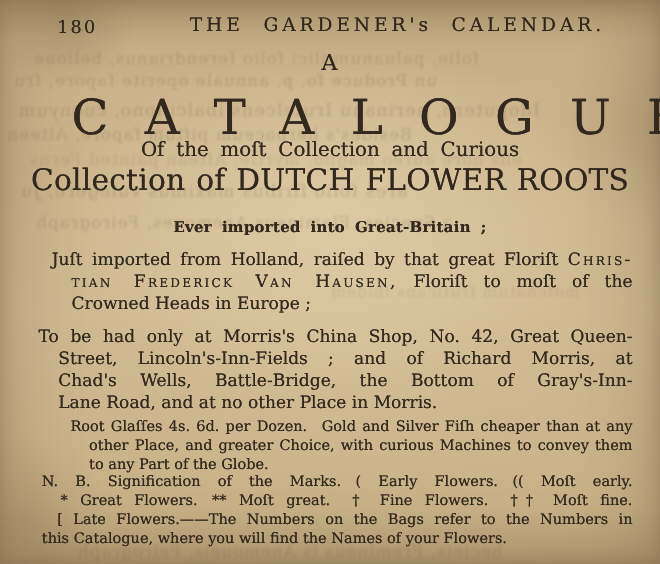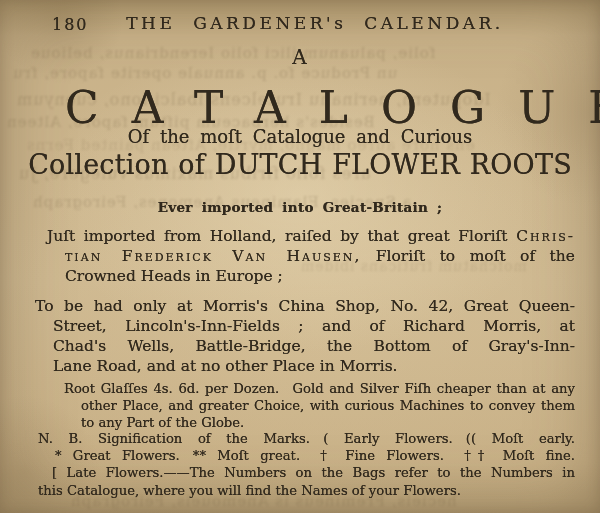--- a/index.html
+++ b/index.html
@@ -21,21 +21,21 @@
   .abs{ position:absolute; }
   .center{ left:0;right:0;text-align:center; }
 
   .ghost{
     position:absolute; white-space:nowrap; color:#6d5a3c; opacity:0.24;
     transform:scaleX(-1); filter:blur(1.15px); font-size:15px; letter-spacing:1px;
   }
   .ghost.light{ opacity:0.16; }
 
   .pageno{ top:15px; left:52px; font-size:16px; letter-spacing:2px; }
-  .running-title{ top:13px; left:80px; right:50px; text-align:center;
+  .running-title{ top:13px; left:80px; right:50px; text-align:right;
     font-size:17px; letter-spacing:3.5px; word-spacing:9px; }
   .article-a{ top:45px; font-size:20px; letter-spacing:1px; }
   .catalogue{ top:82px; font-size:44px; letter-spacing:33px; padding-left:33px;margin-left:32px; }
   .subtitle1{ top:126px; font-size:18px; word-spacing:5px; }
   .collection{ top:149px; font-size:27px; letter-spacing:0.2px; word-spacing:1px; }
   .ever{ top:199px; font-size:13.5px; font-weight:bold; word-spacing:4px; letter-spacing:0.3px; }
 
   .para{ position:absolute; left:35px; right:25px; font-size:15.5px; line-height:20px; }
   .para-fine{ position:absolute; left:38px; right:25px; font-size:13.2px; line-height:17.2px; }
   .line{ text-align:justify; text-align-last:justify; }
@@ -57,21 +57,21 @@
   <div class="ghost" style="top:164px;left:18px;font-size:16px;">ares folio firibus maximus vulegere, Ju</div>
   <div class="ghost" style="top:193px;left:32px;">a Species, Flamineus Anemones, Feirograph</div>
   <div class="ghost light" style="top:258px;left:300px;font-size:14px;">mofchatum fruticans ibidem</div>
   <div class="ghost" style="top:492px;left:70px;">hecieis, Fremineus is Anemoueis, Feirograph</div>
 
   <div class="abs pageno ink">180</div>
   <div class="abs running-title ink">THE GARDENER's CALENDAR.</div>
 
   <div class="abs center article-a ink">A</div>
   <div class="abs center catalogue ink">CATALOGUE</div>
-  <div class="abs center subtitle1 ink">Of the moſt Catalogue and Curious</div>
+  <div class="abs center subtitle1 ink">Of the moſt Collection and Curious</div>
   <div class="abs center collection ink"><span>Collection of </span><span>DUTCH FLOWER ROOTS</span></div>
   <div class="abs center ever ink">Ever imported into Great-Britain ;</div>
 
   <div class="para ink" style="top:226px;margin-left:12px;">
     <div class="line"><span>Juſt imported from Holland, raiſed by that great Floriſt </span><span class="sc">Chris-</span></div>
     <div class="line ind"><span class="sc">tian Frederick Van Hausen,</span><span> Floriſt to moſt of the</span></div>
     <div class="line ind noj">Crowned Heads in Europe ;</div>
   </div>
 
   <div class="para ink" style="top:296px;">

